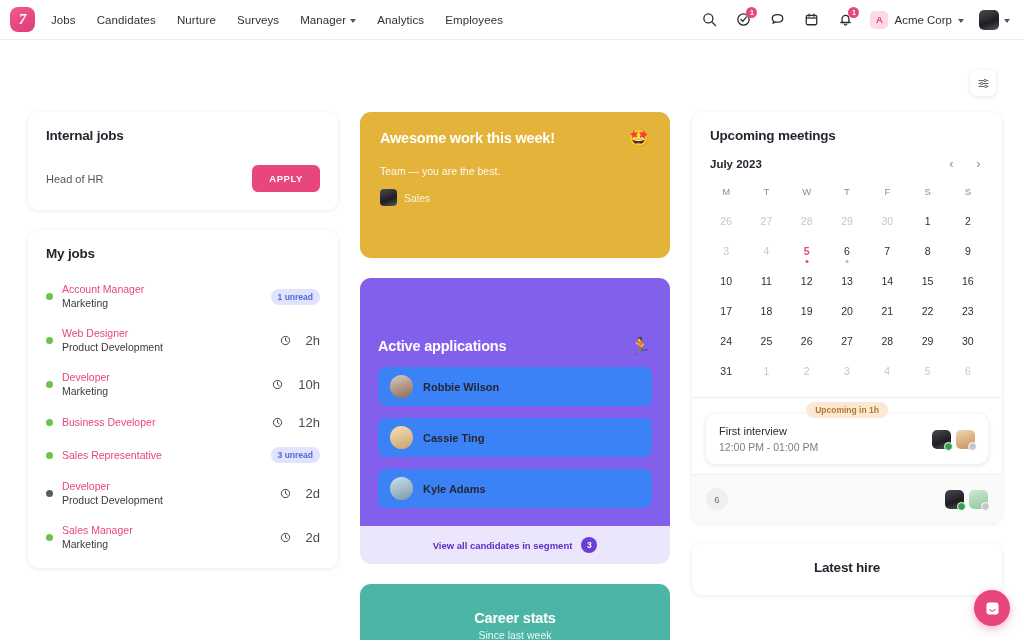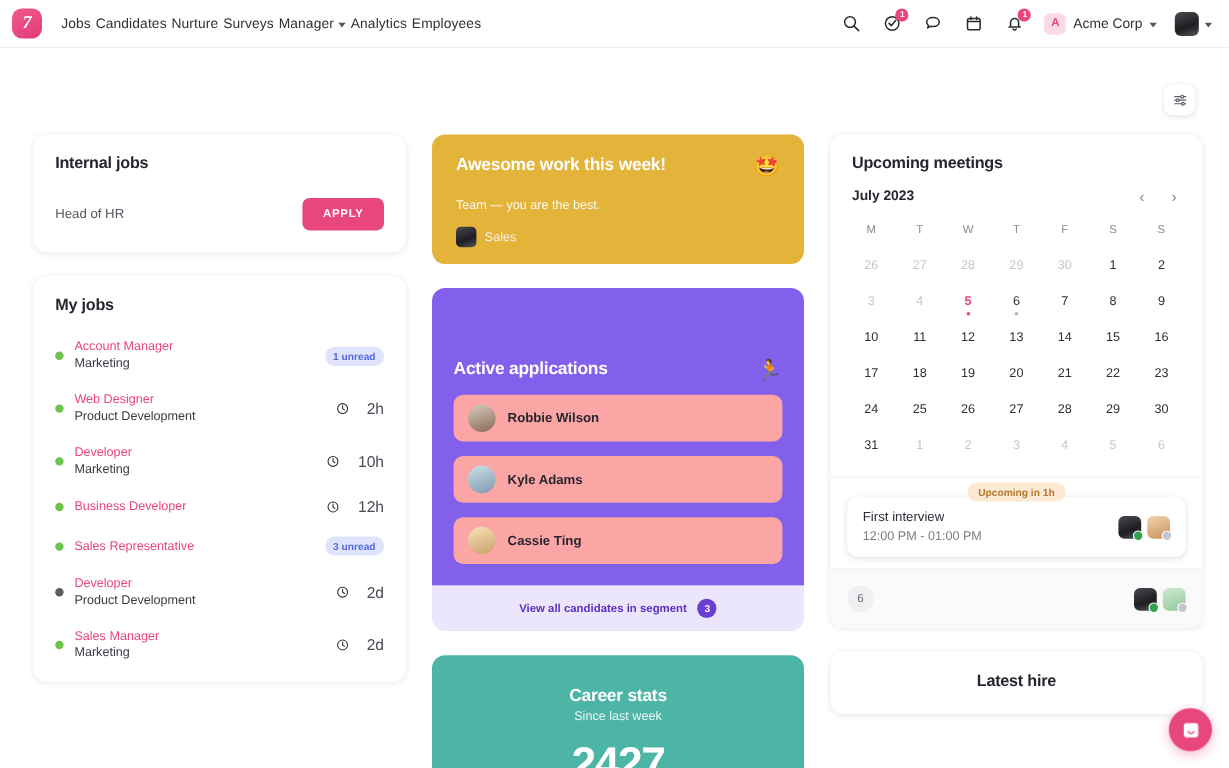--- a/index.html
+++ b/index.html
@@ -29,21 +29,21 @@
     background: linear-gradient(150deg,#ee5b8e,#e23a77);
     color: #fff;
     display: flex; align-items: center; justify-content: center;
     font-family: "Liberation Serif", serif;
     font-style: italic;
     font-size: 15px;
     font-weight: bold;
     margin-right: 16px;
     flex: none;
   }
-  .navlinks { display: flex; align-items: center; gap: 4px; }
+  .navlinks { display: flex; align-items: center; gap: 21px; }
   .navlink {
     font-size: 11.5px;
     color: #30303a;
     letter-spacing: .1px;
     cursor: pointer;
     display: flex; align-items: center; gap: 4px;
     white-space: nowrap;
   }
   .caret {
     width: 0; height: 0;
@@ -165,42 +165,42 @@
     font-size: 8.5px; font-weight: bold;
     padding: 3px 7px; border-radius: 9px;
   }
 
   
   .yellowcard {
     background: #e3b33a;
     border-radius: 11px;
     padding: 18px 20px 22px 20px;
     color: #fff;
-    height: 108px;
+    height: 146px;
     position: relative;
   }
   .yc-head { display: flex; align-items: flex-start; }
   .yc-title { font-size: 14.5px; font-weight: bold; letter-spacing: -.2px; }
   .yc-emoji { margin-left: auto; font-size: 17px; line-height: 1; }
   .yc-body { font-size: 10.5px; color: rgba(255,255,255,.93); margin-top: 18px; }
   .yc-author { display: flex; align-items: center; gap: 7px; margin-top: 12px; }
   .yc-avatar {
     width: 17px; height: 17px; border-radius: 4px;
     background: linear-gradient(160deg,#4a4a52,#1d1d22 60%,#56565e);
   }
   .yc-name { font-size: 10.5px; color: rgba(255,255,255,.85); }
 
   
   .purplecard { border-radius: 11px; overflow: hidden; }
   .pc-main { background: #8360eb; padding: 17px 18px 18px 18px; }
   .pc-head { display: flex; align-items: flex-start; margin-top: 43px; }
   .pc-title { font-size: 14.5px; font-weight: bold; color: #fff; letter-spacing: -.2px; }
   .pc-emoji { margin-left: auto; font-size: 17px; line-height: 1; }
   .applicant {
-    background: #fca5a5; border-radius: 8px;
+    background: #3b82f6; border-radius: 8px;
     display: flex; align-items: center; gap: 10px;
     padding: 8px 12px; margin-top: 12px;
     cursor: pointer;
   }
   .av-photo {
     width: 23px; height: 23px; border-radius: 50%;
     flex: none; overflow: hidden; position: relative;
   }
   .applicant-name { font-size: 11px; font-weight: bold; color: #262630; }
   .pc-footer {
@@ -565,26 +565,26 @@
         <div class="pc-head">
           <div class="pc-title">Active applications</div>
           <div class="pc-emoji">🏃</div>
         </div>
         <div id="candlist">
             <div class="applicant">
               <span class="av-photo" style="background: linear-gradient(160deg, rgb(216, 203, 192), rgb(138, 106, 85));"></span>
               <span class="applicant-name">Robbie Wilson</span>
             </div>
             <div class="applicant">
+              <span class="av-photo" style="background: linear-gradient(160deg, rgb(246, 226, 184), rgb(202, 160, 106));"></span>
+              <span class="applicant-name">Cassie Ting</span>
+            </div>
+            <div class="applicant">
               <span class="av-photo" style="background: linear-gradient(160deg, rgb(207, 224, 234), rgb(123, 153, 173));"></span>
               <span class="applicant-name">Kyle Adams</span>
-            </div>
-            <div class="applicant">
-              <span class="av-photo" style="background: linear-gradient(160deg, rgb(246, 226, 184), rgb(202, 160, 106));"></span>
-              <span class="applicant-name">Cassie Ting</span>
             </div>
           </div>
       </div>
       <div class="pc-footer">
         <span class="pc-footer-text">View all candidates in segment</span>
         <span class="pc-count">3</span>
       </div>
     </div>
 
     <div class="tealcard">

